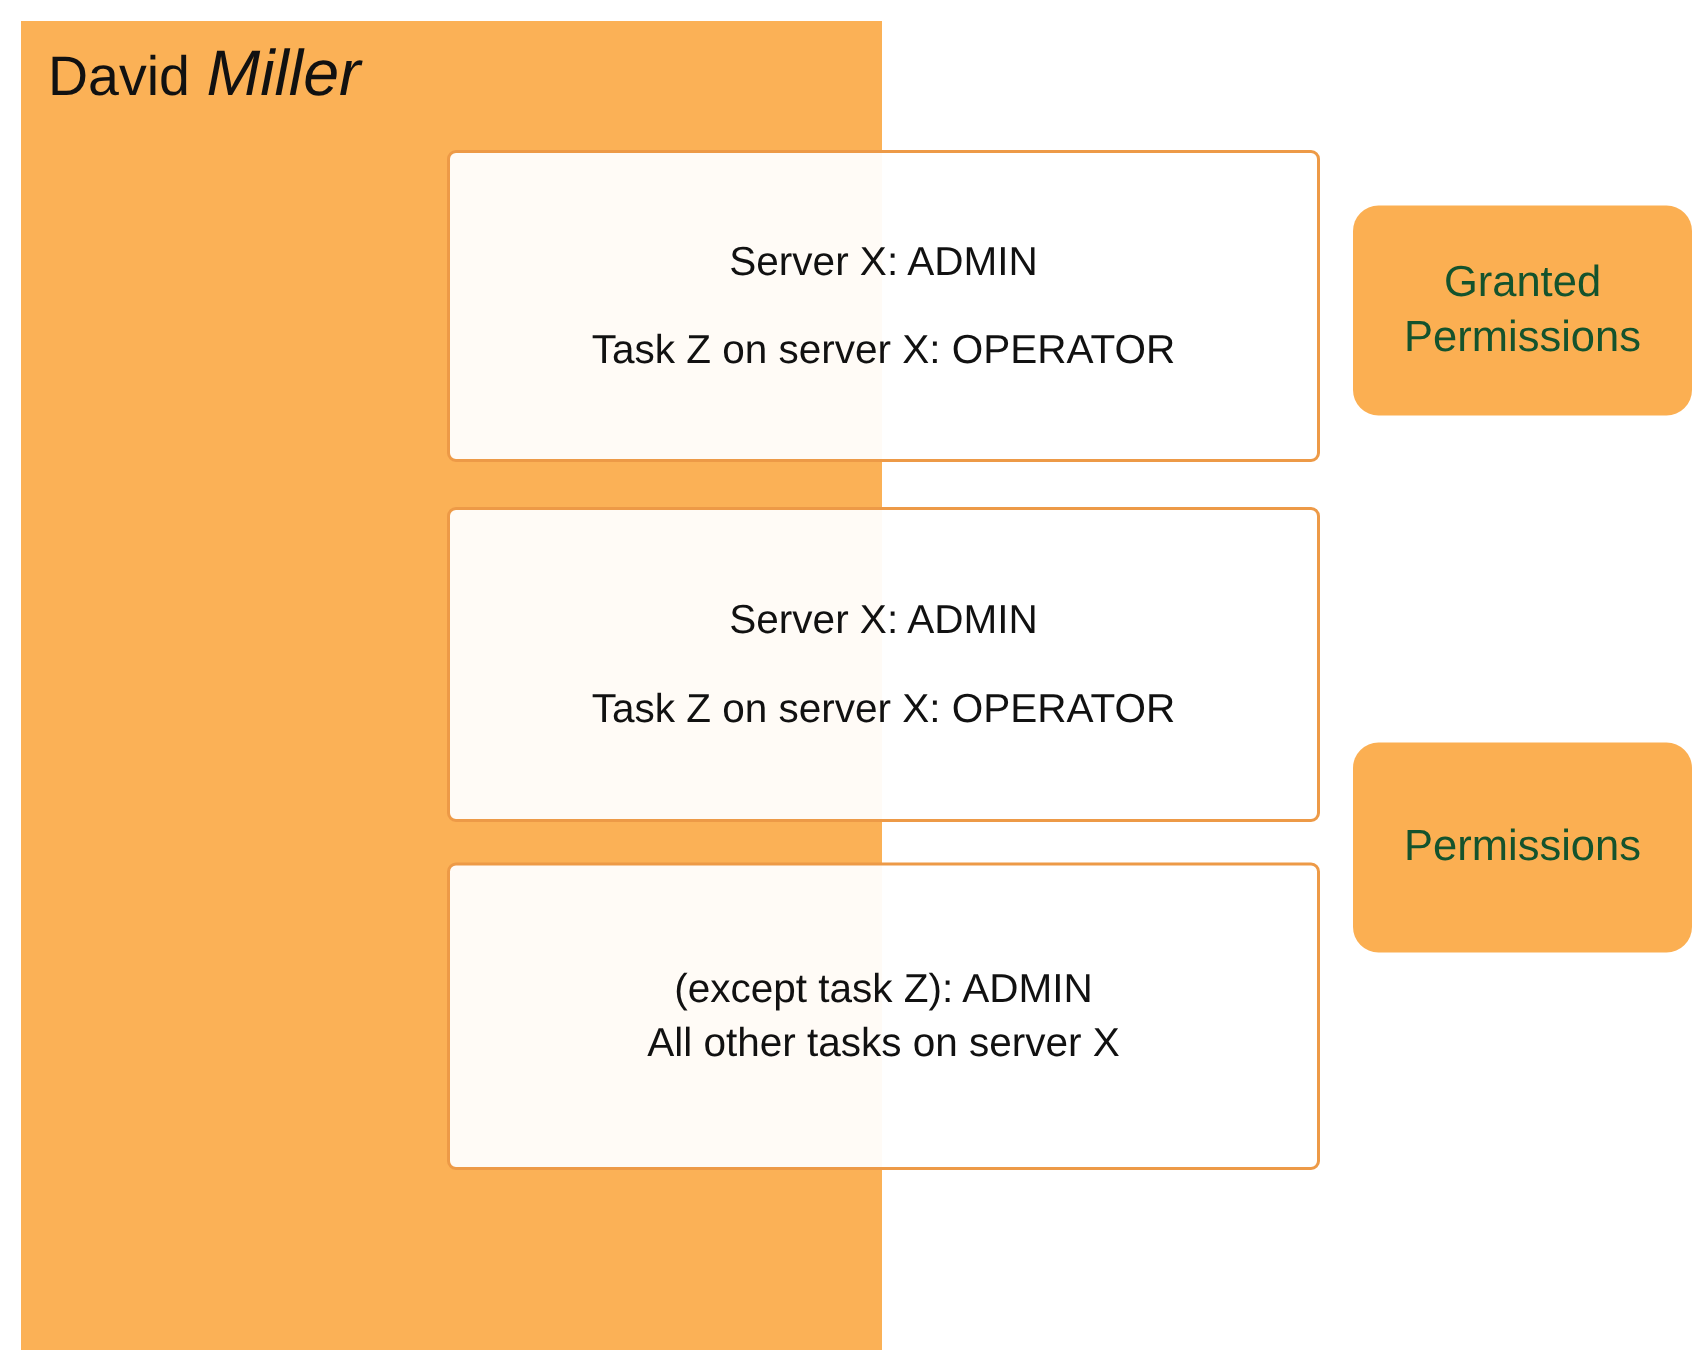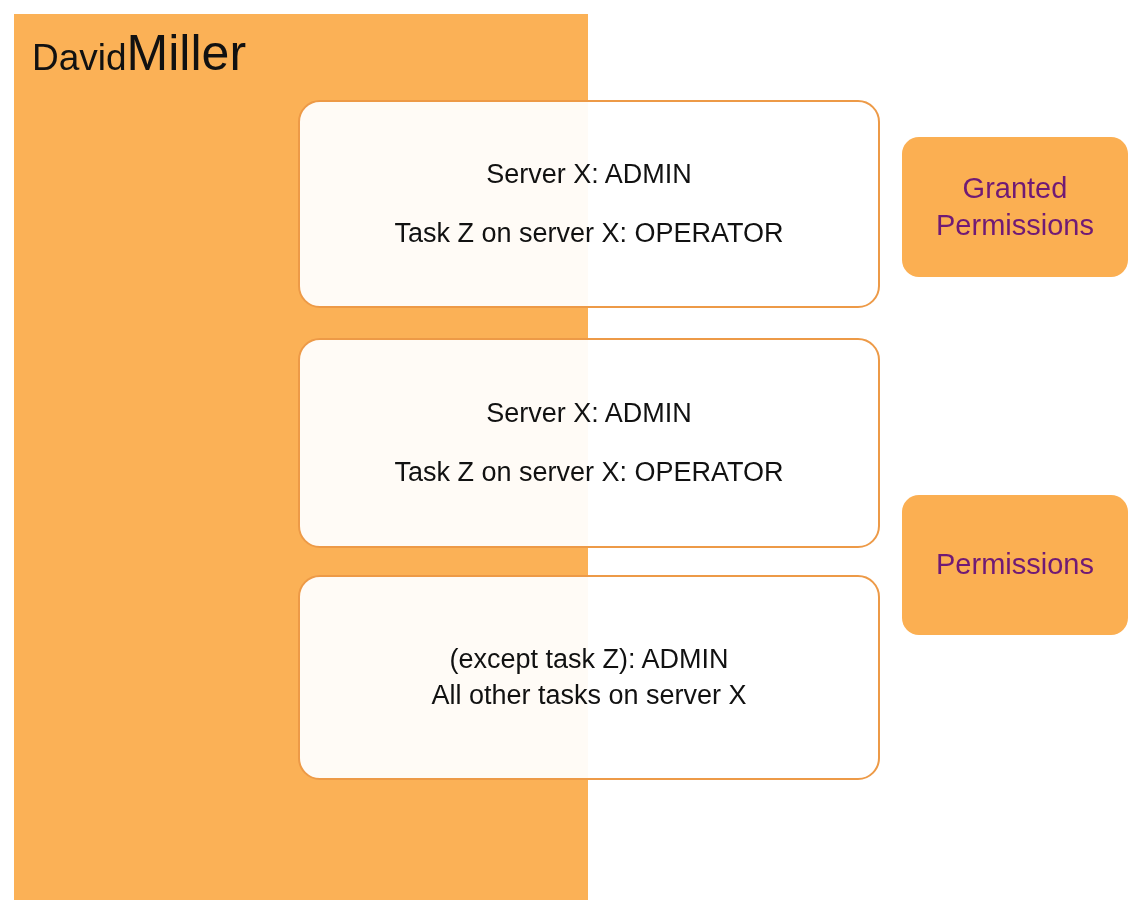--- a/index.html
+++ b/index.html
@@ -42,33 +42,34 @@
     align-items: baseline;
     white-space: nowrap;
     color: #111111;
     line-height: 1;
   }
   .user-title .given-name {
     font-size: 37px;
     letter-spacing: 0px;
   }
   .user-title .family-name {
-    font-size: 50px;
-    margin-left: 0;
+    font-size: 43px;
+    margin-left: 11px;
     letter-spacing: 0px;
+    font-style: italic;
   }
 
   
   .perm-card {
     position: absolute;
     left: 298px;
     width: 582px;
     box-sizing: border-box;
     border: 2px solid #ed9a47;
-    border-radius: 22px;
+    border-radius: 6px;
     background: rgba(255, 255, 255, 0.945);
     display: flex;
     flex-direction: column;
     align-items: center;
     justify-content: center;
     color: #111111;
   }
   .perm-card.card-granted   { top: 100px; height: 208px; }
   .perm-card.card-effective { top: 338px; height: 210px; }
   .perm-card.card-remainder { top: 575px; height: 205px; }
@@ -94,21 +95,21 @@
     position: absolute;
     left: 902px;
     width: 226px;
     height: 140px;
     background: #fbaf52;
     border-radius: 17px;
     display: flex;
     flex-direction: column;
     align-items: center;
     justify-content: center;
-    color: #701a75;
+    color: #14532d;
   }
   .legend-chip.chip-granted   { top: 137px; }
   .legend-chip.chip-effective { top: 495px; }
   .legend-line {
     font-size: 29px;
     line-height: 1.28;
     text-align: center;
     white-space: nowrap;
   }
 </style>

